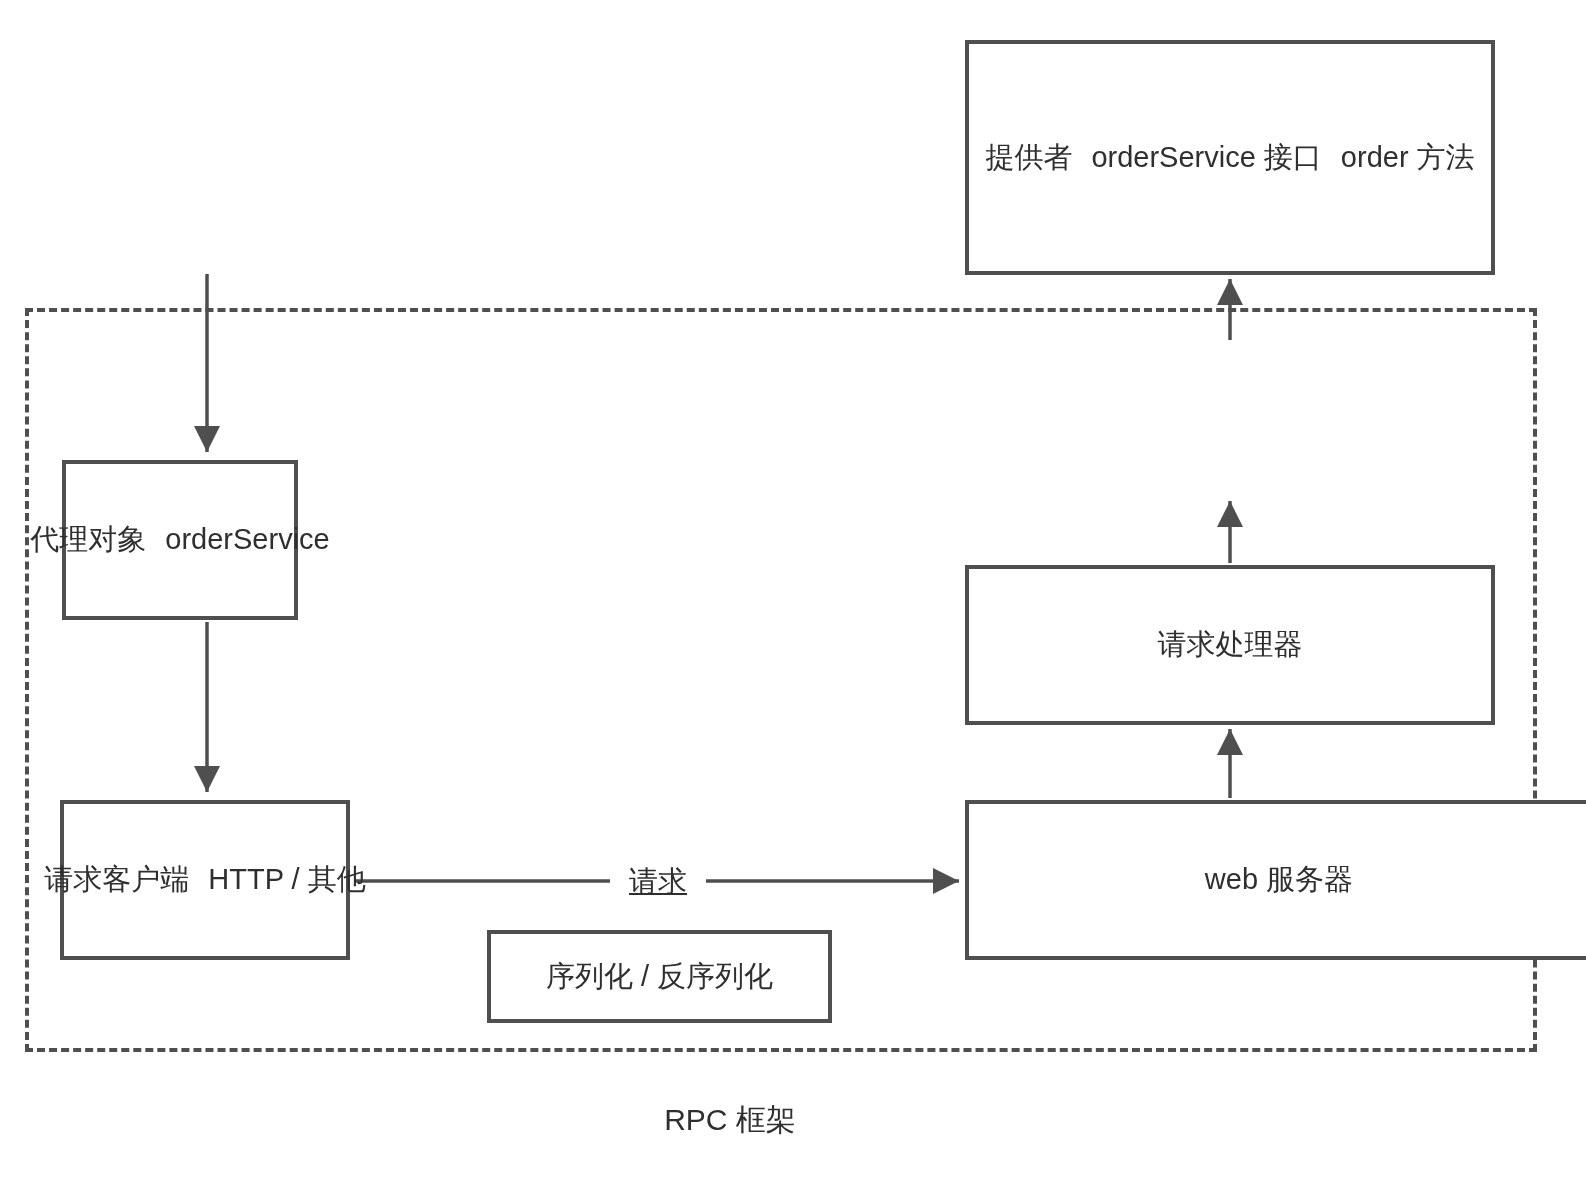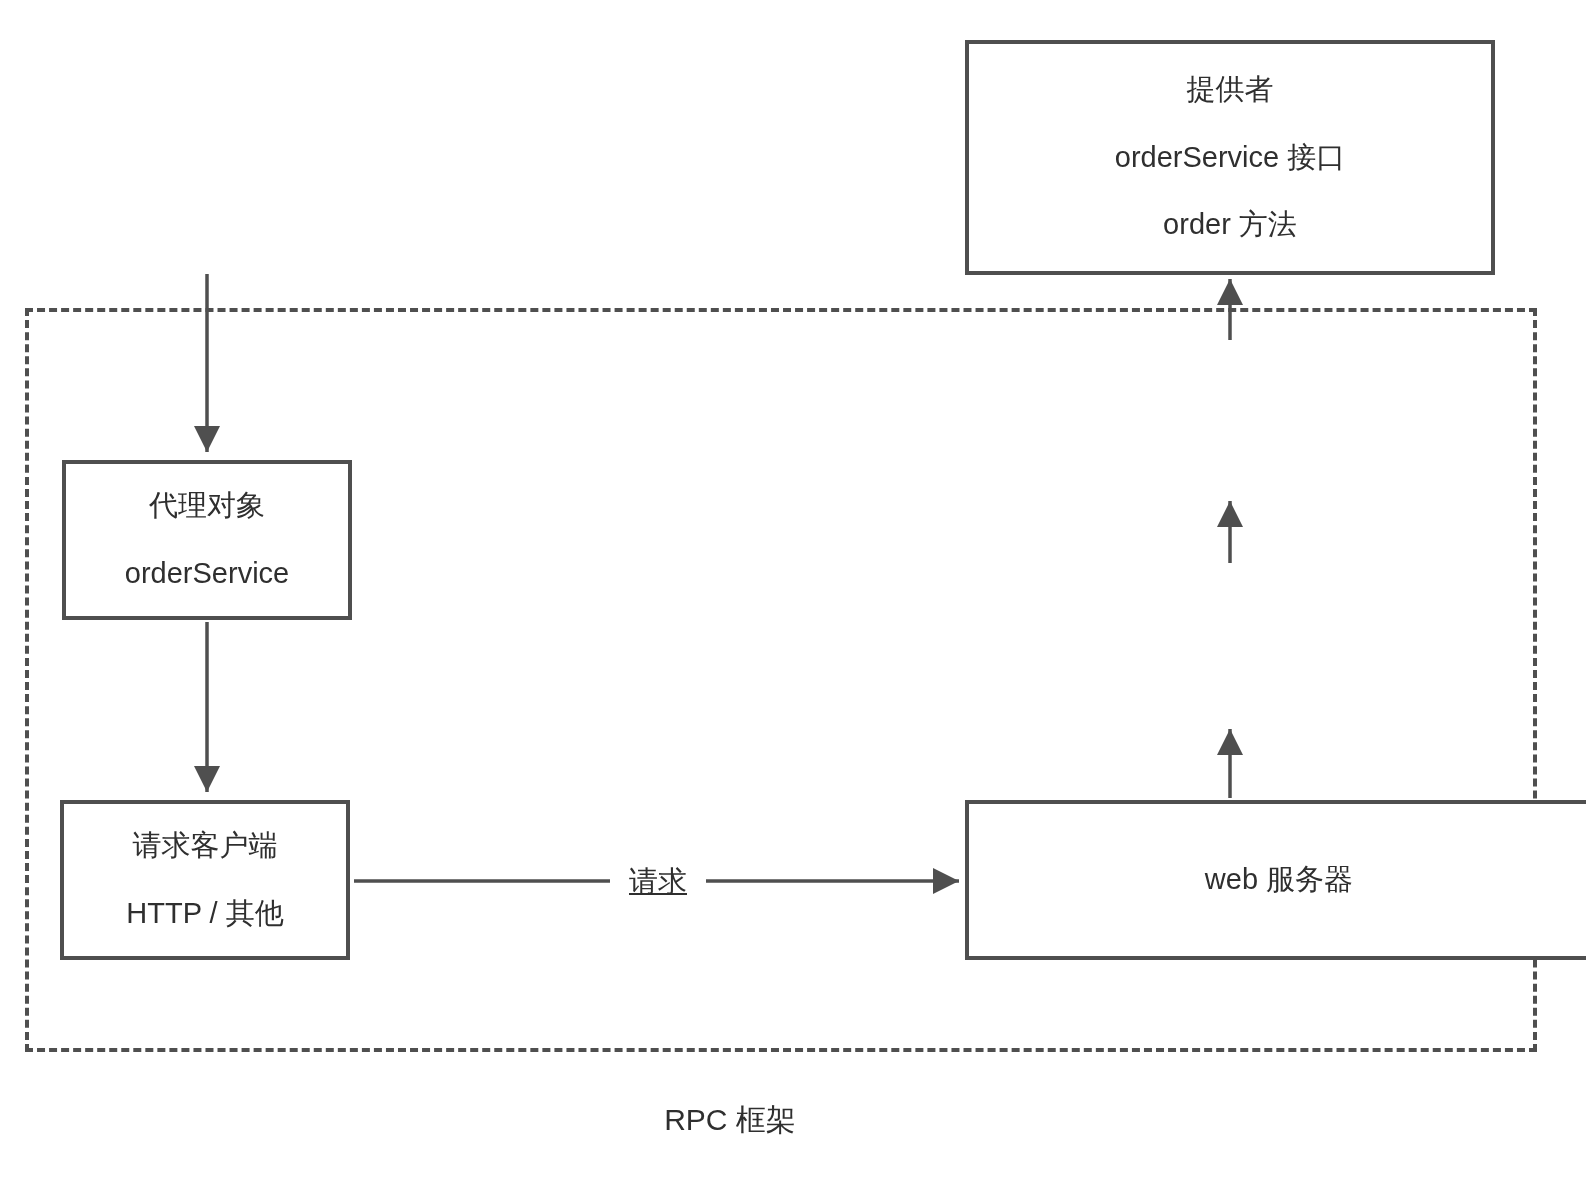--- a/index.html
+++ b/index.html
@@ -15,45 +15,45 @@
     font-family: "Liberation Sans", sans-serif;
     color: var(--text, #2f2f2f);
     overflow: hidden;
   }
   .box {
     position: absolute;
     box-sizing: border-box;
     border: 4px solid var(--border, #4f4f4f);
     background: #ffffff;
     display: flex;
-    flex-direction: column;
+    flex-direction: row;
     justify-content: center;
     align-items: center;
-    gap: 36px;
+    gap: 19px;
     z-index: 2;
   }
   .box .line {
     font-size: 29px;
     line-height: 1.1;
     white-space: nowrap;
     color: var(--text, #2f2f2f);
   }
   .dashed-frame {
     position: absolute;
     box-sizing: border-box;
     border: 4px dashed var(--border, #4f4f4f);
     left: 25px;
     top: 308px;
     width: 1512px;
     height: 744px;
     z-index: 0;
   }
   #consumer   { left: 62px;  top: 40px;  width: 290px; height: 232px; }
   #provider   { left: 965px; top: 40px;  width: 530px; height: 235px; }
-  #proxy      { left: 62px;  top: 460px; width: 290px; height: 160px; }
+  #proxy      { left: 62px;  top: 460px; width: 236px; height: 160px; }
   #client     { left: 60px;  top: 800px; width: 290px; height: 160px; }
   #registry   { left: 965px; top: 342px; width: 530px; height: 155px; }
   #handler    { left: 965px; top: 565px; width: 530px; height: 160px; }
   #webserver  { left: 965px; top: 800px; width: 628px; height: 160px; }
   #serializer { left: 487px; top: 930px; width: 345px; height: 93px;  }
   .arrows-layer {
     position: absolute;
     left: 0;
     top: 0;
     width: 1586px;
@@ -104,25 +104,31 @@
     <span class="line">代理对象</span>
     <span class="line">orderService</span>
   </div>
 
   <div class="box" id="client">
     <span class="line">请求客户端</span>
     <span class="line">HTTP / 其他</span>
   </div>
 
 
+  <div class="box" id="handler">
+    <span class="line">请求处理器</span>
+  </div>
 
   <div class="box" id="webserver">
     <span class="line">web 服务器</span>
   </div>
 
+  <div class="box" id="serializer">
+    <span class="line">序列化 / 反序列化</span>
+  </div>
 
   <svg class="arrows-layer" width="1586" height="1198" viewBox="0 0 1586 1198" xmlns="http://www.w3.org/2000/svg">
     <defs>
       <marker id="arrowhead" viewBox="0 0 10 10" refX="10" refY="5" markerWidth="7.5" markerHeight="7.5" orient="auto-start-reverse">
         <path d="M 0 0 L 10 5 L 0 10 z" fill="#4f4f4f"></path>
       </marker>
     </defs>
     <line x1="207" y1="274" x2="207" y2="452" stroke="#4f4f4f" stroke-width="3.5" marker-end="url(#arrowhead)"></line>
     <line x1="207" y1="622" x2="207" y2="792" stroke="#4f4f4f" stroke-width="3.5" marker-end="url(#arrowhead)"></line>
     <line x1="354" y1="881" x2="959" y2="881" stroke="#4f4f4f" stroke-width="3.5" marker-end="url(#arrowhead)"></line>

